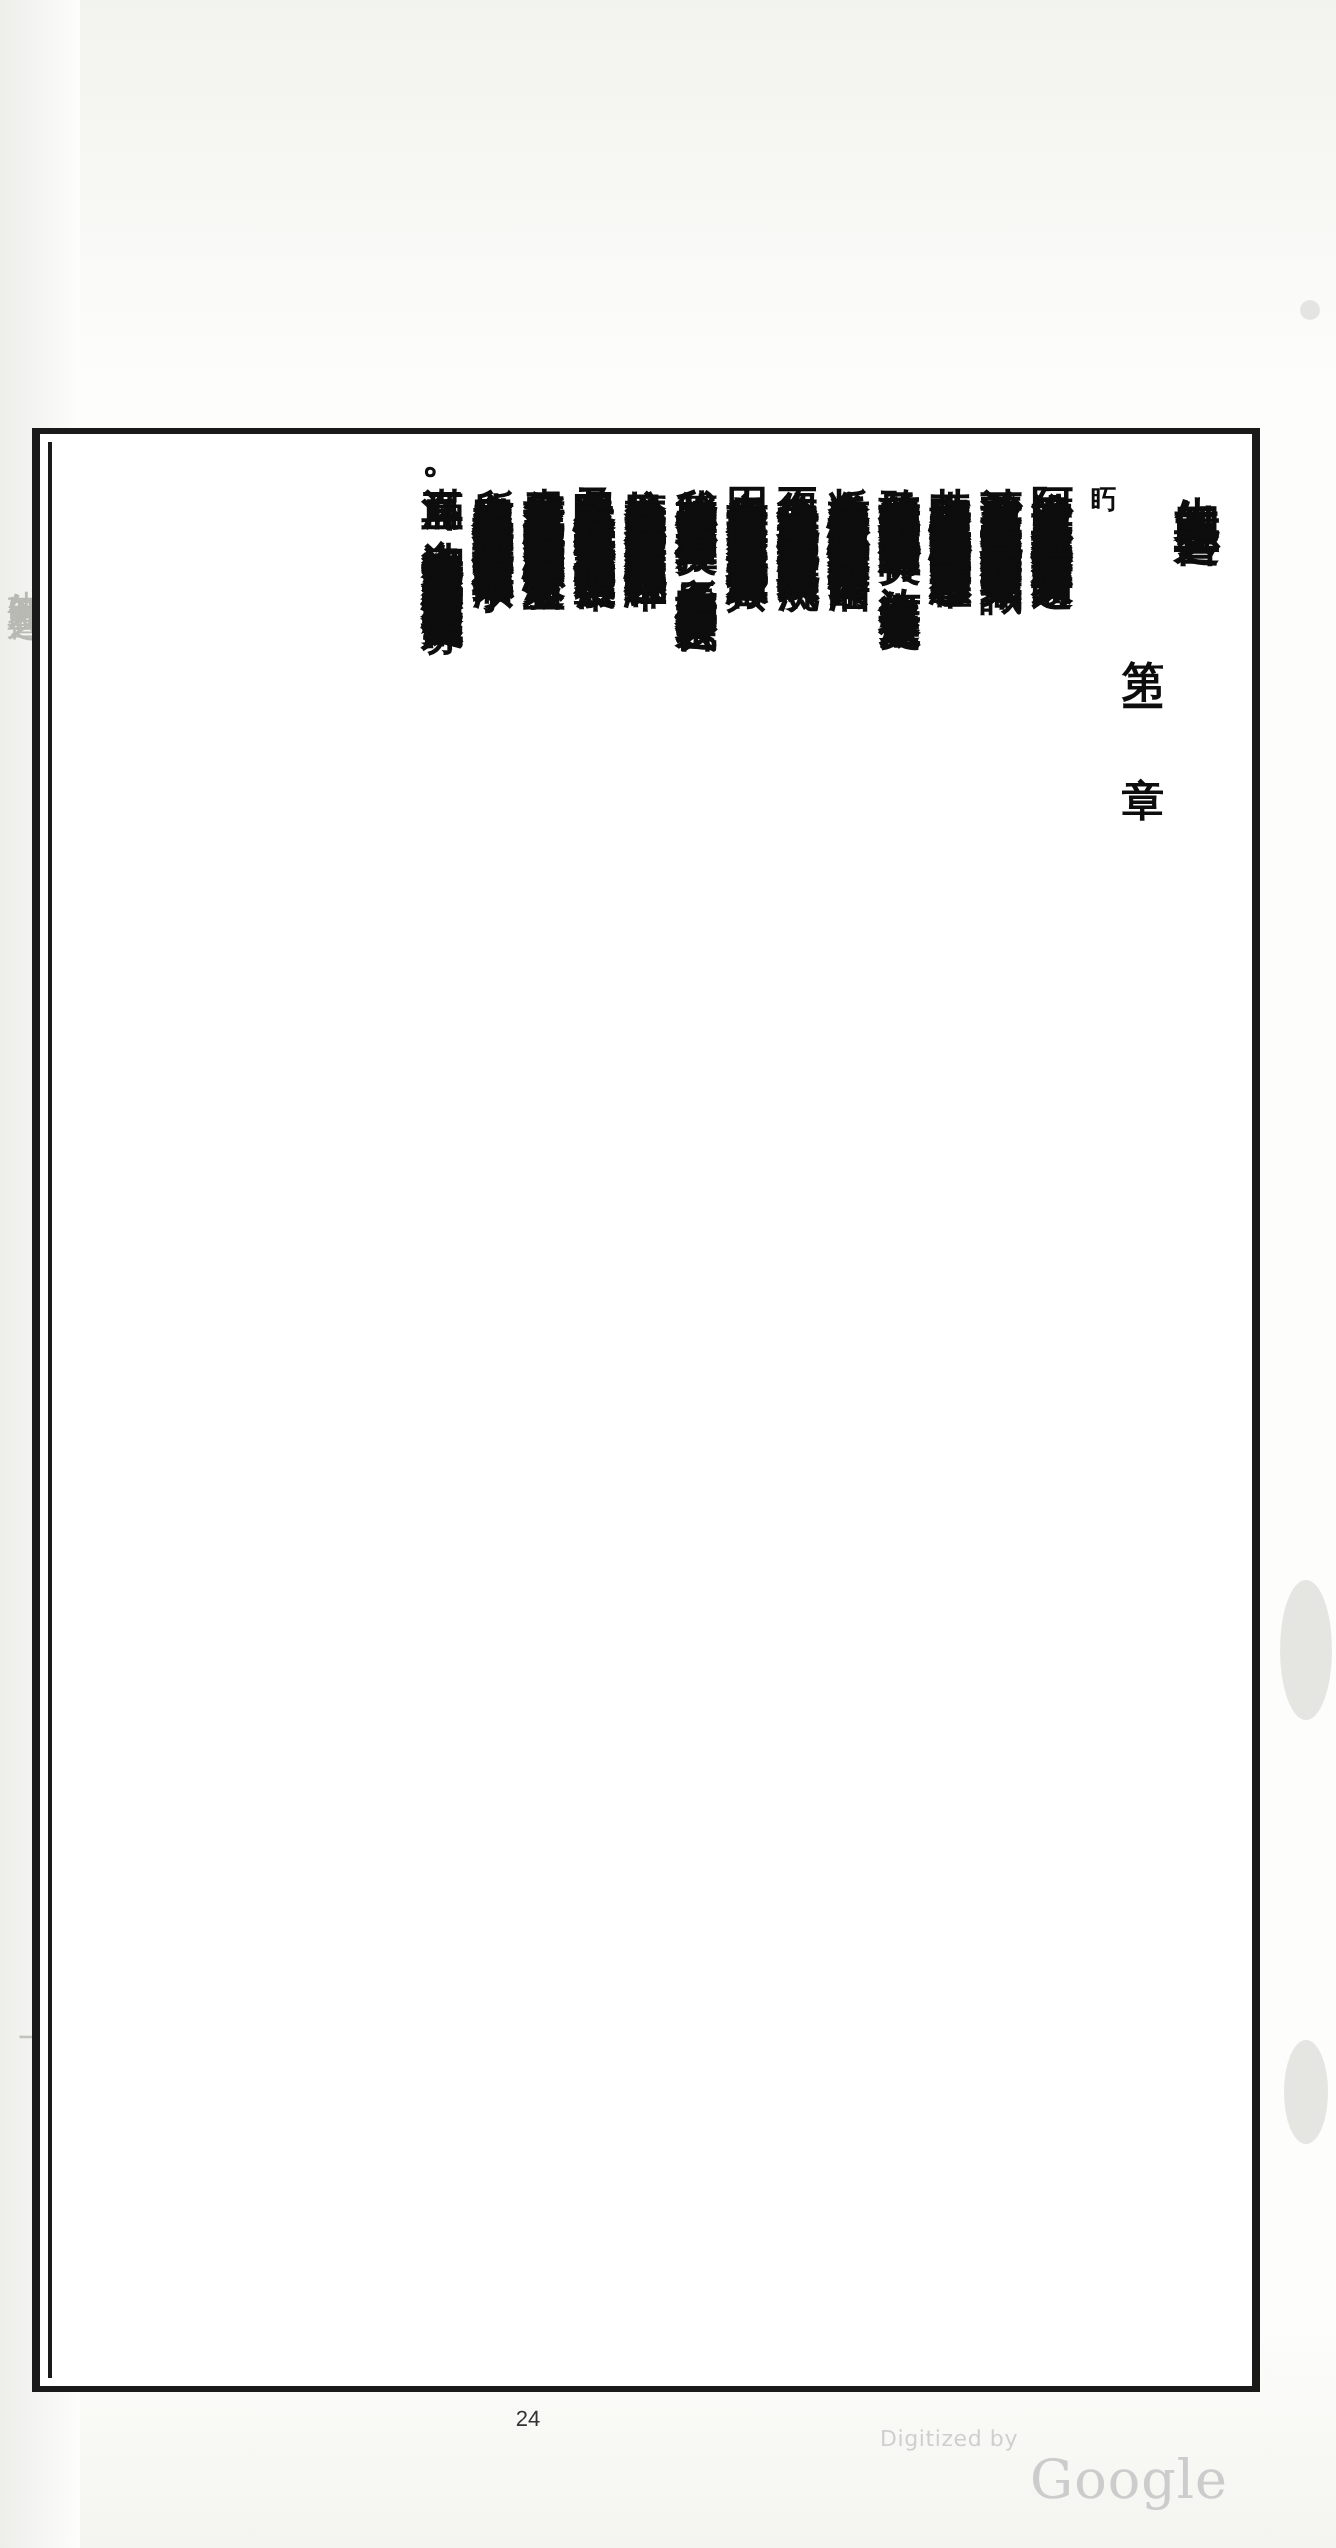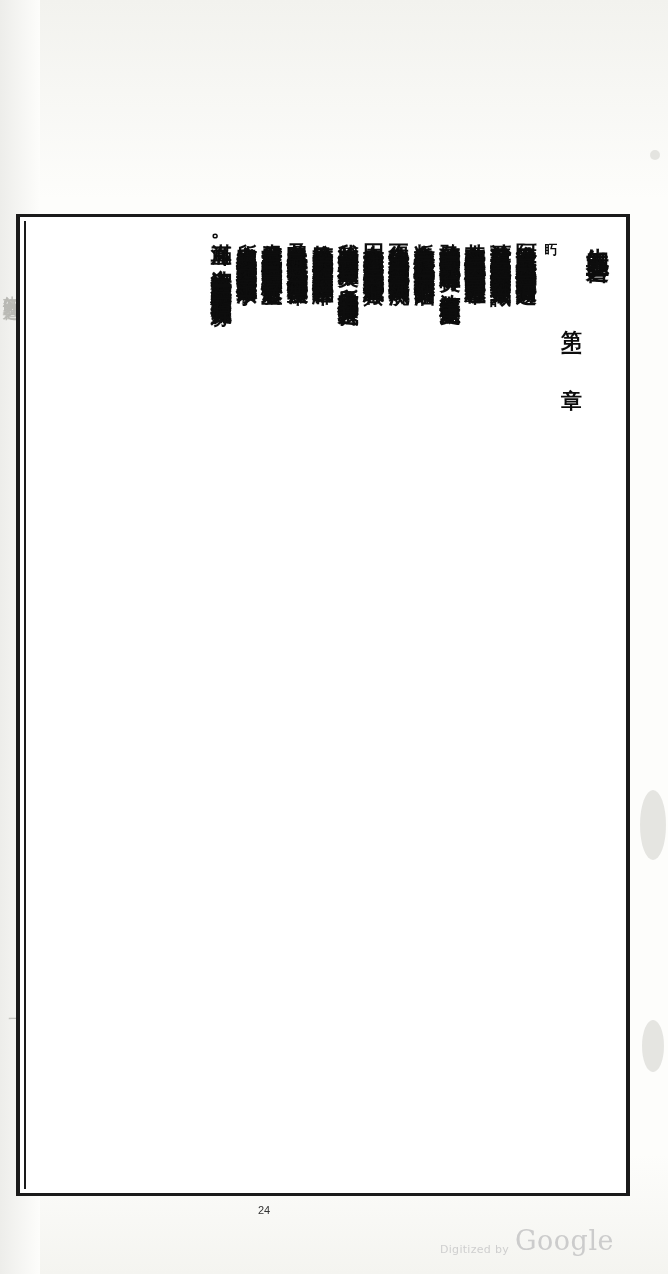--- a/index.html
+++ b/index.html
@@ -154,21 +154,21 @@
   .smudge-a { right: 2px; top: 790px; width: 26px; height: 70px; }
   .smudge-b { right: 4px; top: 1020px; width: 22px; height: 52px; }
   .smudge-c { right: 8px; top: 150px; width: 10px; height: 10px; }
 
   
   #watermark {
     position: absolute;
     right: 54px;
     bottom: 18px;
     display: flex;
-    align-items: flex-end;
+    align-items: center;
     gap: 6px;
     color: #c9c9c9;
   }
   #watermark .digitized {
     font-family: "DejaVu Sans", sans-serif;
     font-size: 11px;
     letter-spacing: .3px;
     color: #cfcfcf;
   }
   #watermark .google {

